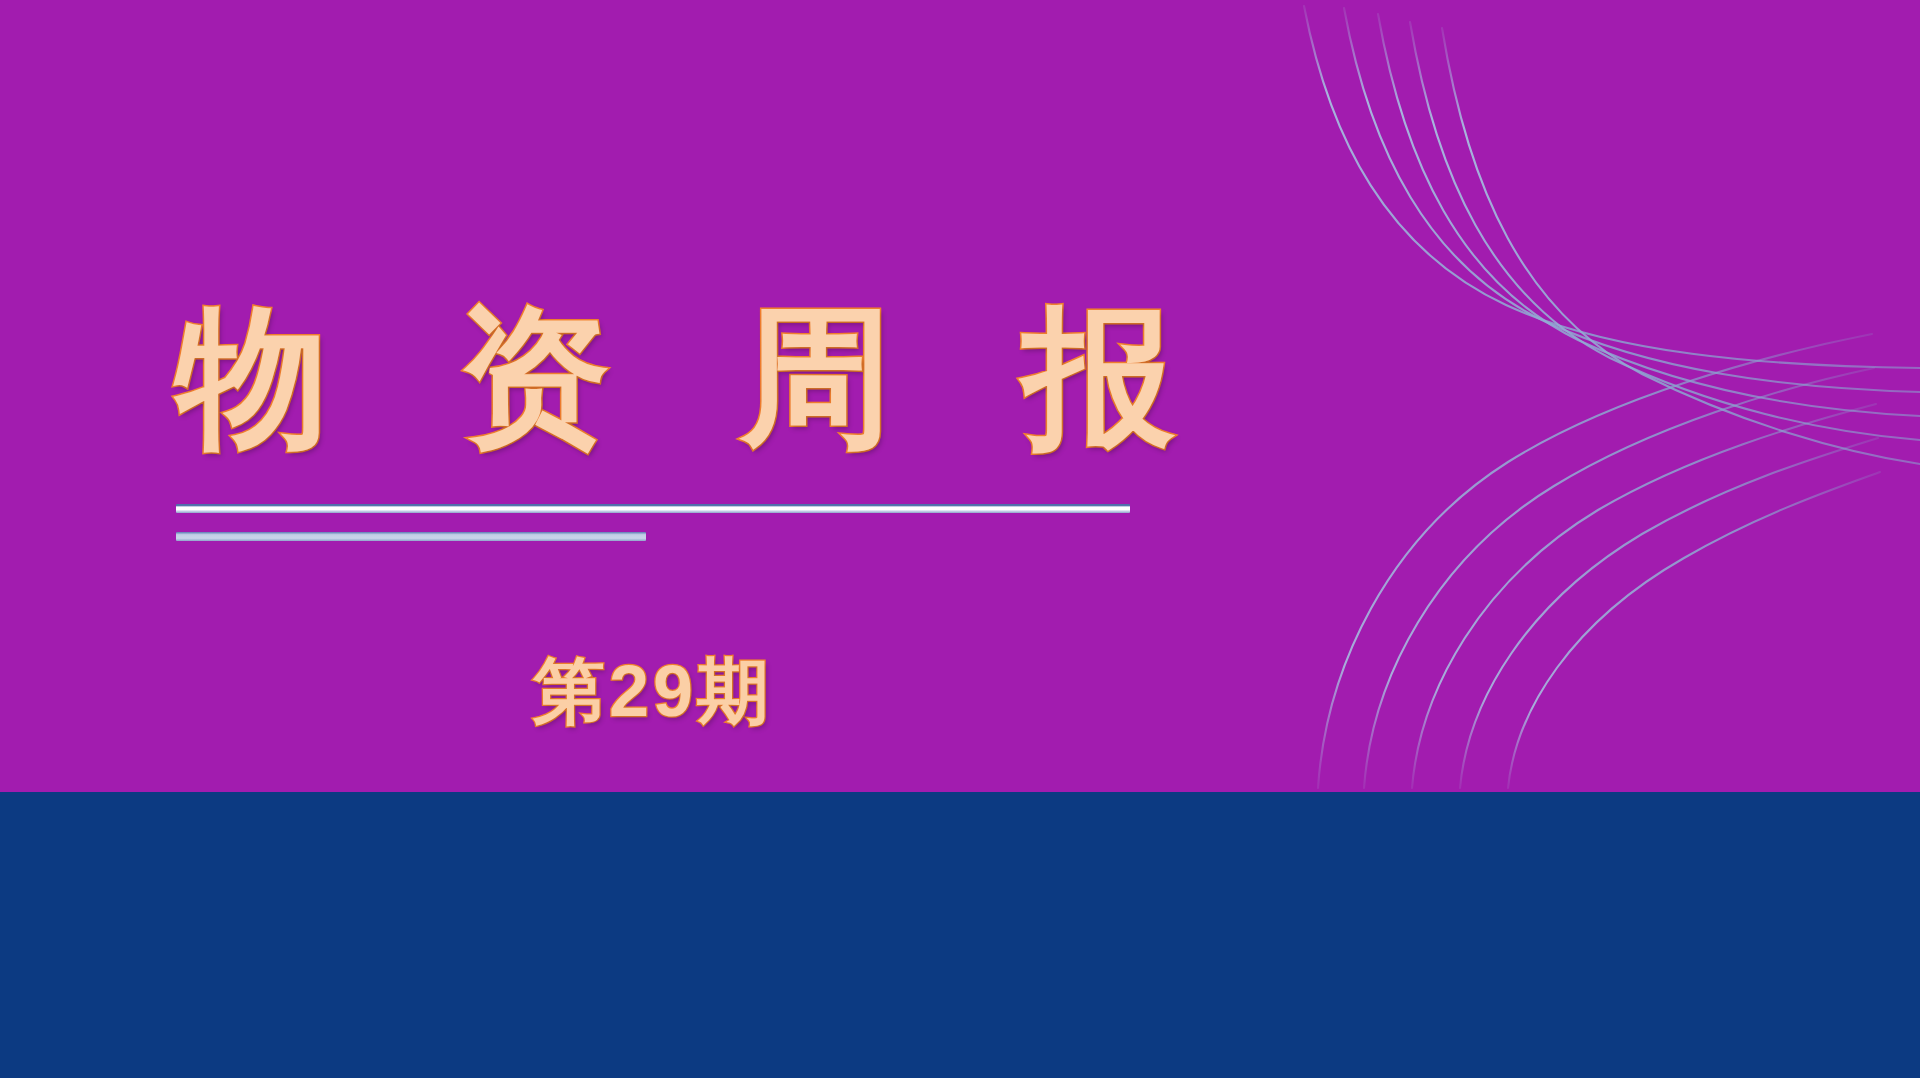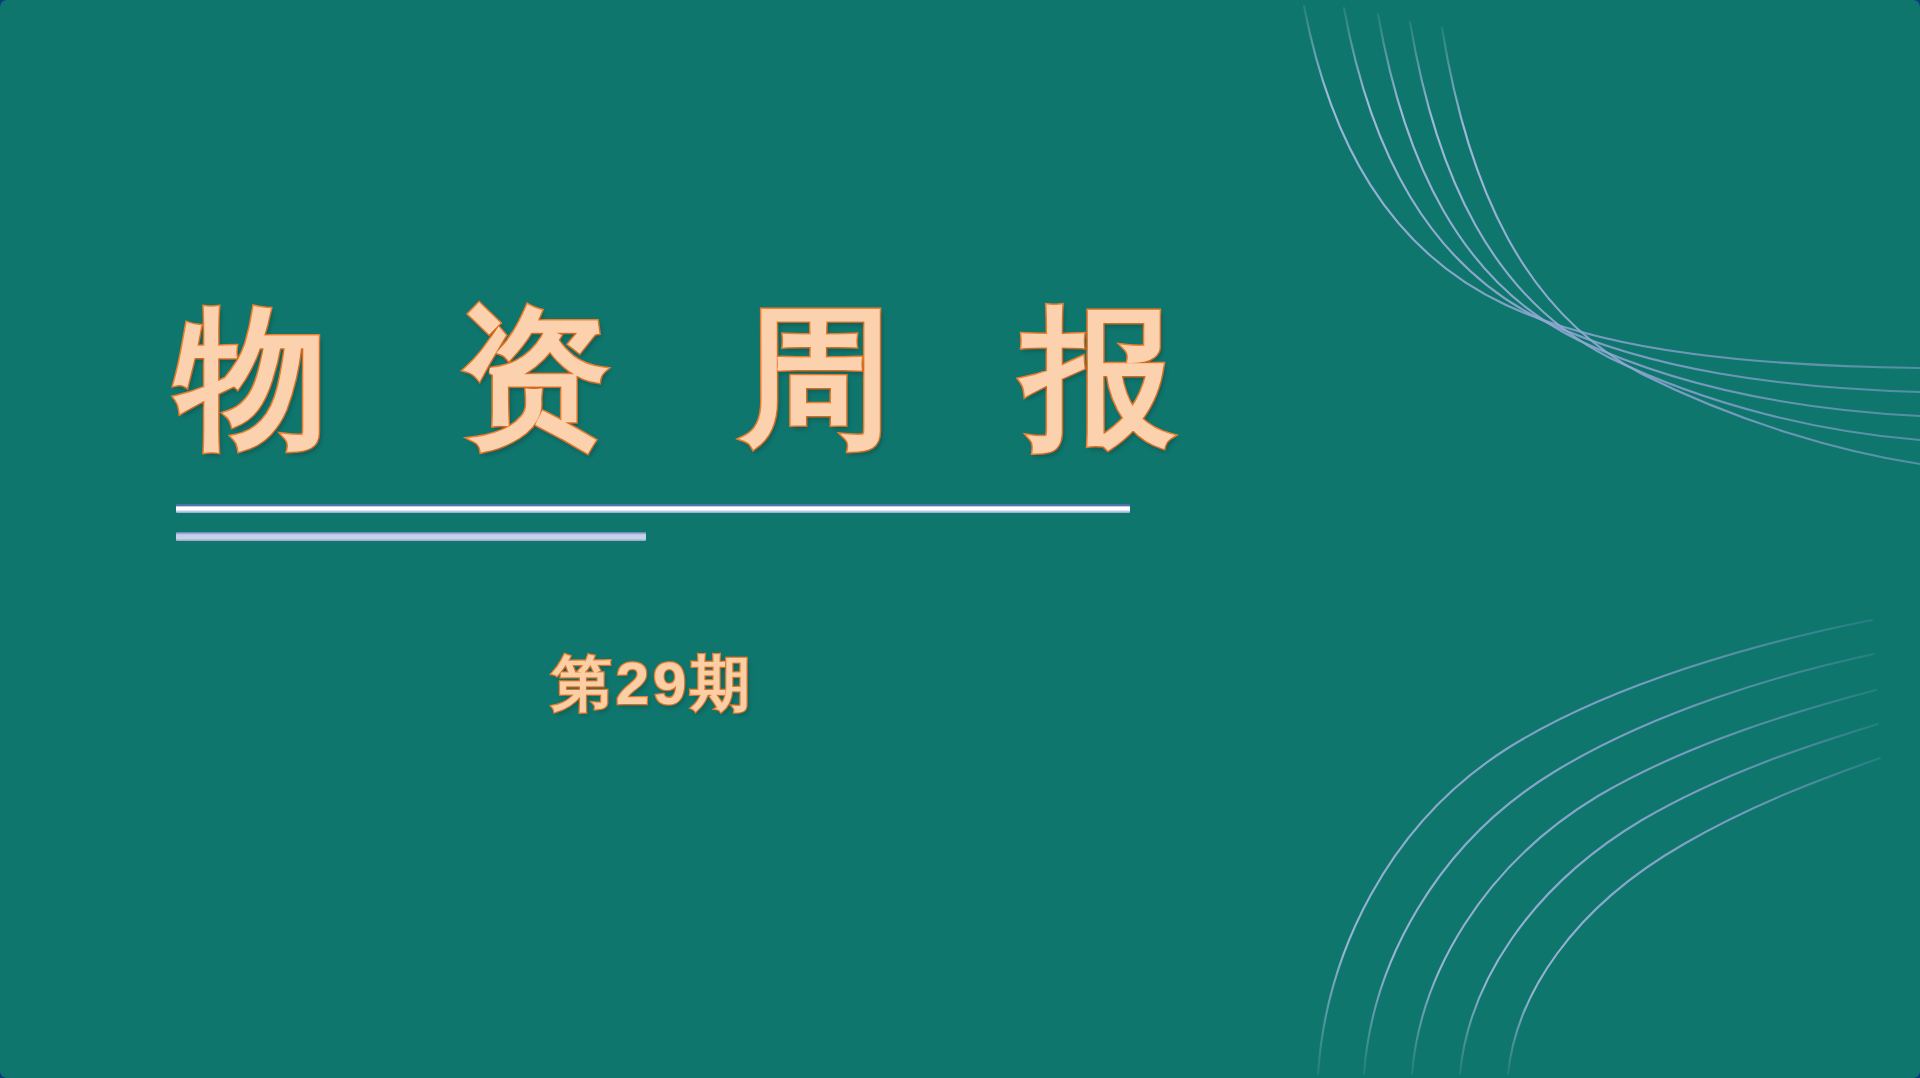--- a/index.html
+++ b/index.html
@@ -4,25 +4,24 @@
 <style>
   html, body {
     margin: 0;
     padding: 0;
     background: #0c3a82;
   }
 
   #slide {
     position: relative;
     width: 1920px;
-    height: 1078px;
-    background: #0f766e;
+    height: 792px;
+    background: #a21caf;
     overflow: hidden;
     font-family: "Liberation Sans", "DejaVu Sans", sans-serif;
-    border-radius: 7px;
   }
 
   
   .deco {
     position: absolute;
     pointer-events: none;
   }
   .deco-tr {
     top: 0;
     right: 0;
@@ -96,21 +95,21 @@
     position: absolute;
     left: 176px;
     top: 648px;
     width: 954px;
     text-align: center;
   }
   .subtitle {
     display: inline-block;
     margin: 0;
     padding: 0;
-    font-size: 60px;
+    font-size: 72px;
     line-height: 1.2;
     letter-spacing: 4px;
     font-weight: 700;
     color: #fbcfa6;
     white-space: nowrap;
     -webkit-text-stroke: 2.5px #f3802f;
     paint-order: stroke fill;
     text-shadow:
        0 0 2px #f3802f,
        2px 3px 5px rgba(0,0,0,0.22);

